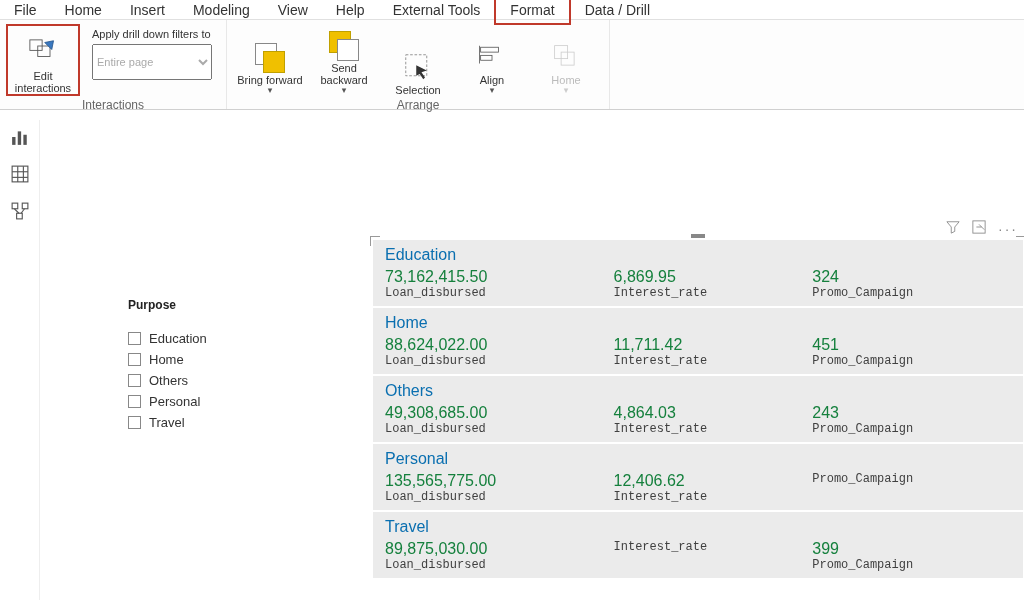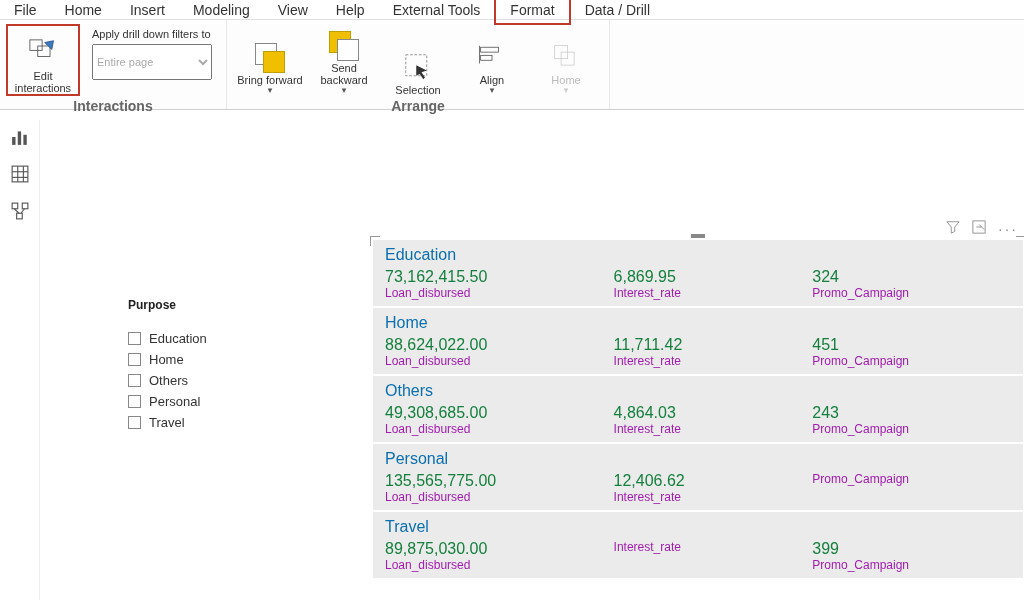--- a/index.html
+++ b/index.html
@@ -7,21 +7,21 @@
 
 
 .menubar { display: flex; align-items: center; height: 20px; border-bottom: 1px solid #e0e0e0; }
 .menubar .item { padding: 5px 14px; cursor: pointer; font-size: 14px; }
 .menubar .item.active { border: 2px solid #c0392b; }
 
 
 .ribbon { display: flex; height: 90px; border-bottom: 1px solid #d0d0d0; background: #fdfdfd; }
 .ribbon-group { display: flex; flex-direction: column; align-items: center; border-right: 1px solid #e8e8e8; padding: 0 6px; }
 .ribbon-group-body { display: flex; align-items: flex-start; padding-top: 4px; flex: 1; }
-.ribbon-group-label { font-size: 14px; color: #666; padding: 2px 0 3px; font-weight: bold; }
+.ribbon-group-label { font-size: 12px; color: #666; padding: 2px 0 3px; }
 
 .big-btn { display: flex; flex-direction: column; align-items: center; justify-content: flex-end; width: 74px; height: 72px; padding-top: 2px; cursor: pointer; font-size: 11px; text-align: center; line-height: 1.1; }
 .big-btn .icon-area { width: 36px; height: 34px; display: flex; align-items: center; justify-content: center; }
 .big-btn.disabled { color: #bbb; }
 .big-btn .caret { font-size: 9px; color: #555; }
 .big-btn.disabled .caret { color: #ccc; }
 
 .edit-interactions { border: 2px solid #c0392b; }
 .drill-filters { display: flex; flex-direction: column; align-items: flex-start; padding: 4px 8px 0 12px; font-size: 11px; }
 .drill-filters select { width: 120px; height: 36px; margin-top: 4px; font-size: 11px; color: #aaa; }
@@ -51,21 +51,21 @@
 .handle-top { position: absolute; top: 16px; left: 50%; width: 14px; height: 4px; background: #888; transform: translateX(-50%); }
 
 .cards { border: 1px solid transparent; }
 .card { background: #ebebeb; border-top: 2px solid #fff; padding: 4px 12px 6px; }
 .card:first-child { border-top: none; }
 .card-title { color: #0a6fb0; font-size: 16px; font-weight: 400; padding: 2px 0 4px; }
 .card-row { display: flex; }
 .card-col { flex: 1; }
 .card-col.c1 { flex: 1.15; }
 .card-val { font-size: 16px; color: #15803d; }
-.card-lbl { font-size: 12px; color: #a21caf; }
+.card-lbl { font-size: 12px; color: #404040; font-family: Liberation Mono, monospace; }
 
 
 .sq-yellow { width: 22px; height: 22px; background: #f0c000; border: 1px solid #c0a000; }
 .sq-white { width: 22px; height: 22px; background: #fff; border: 1px solid #888; }
 .stack { position: relative; width: 30px; height: 28px; }
 .stack .a { position: absolute; top: 0; left: 0; }
 .stack .b { position: absolute; top: 8px; left: 8px; }
 </style>
 </head>
 <body>

